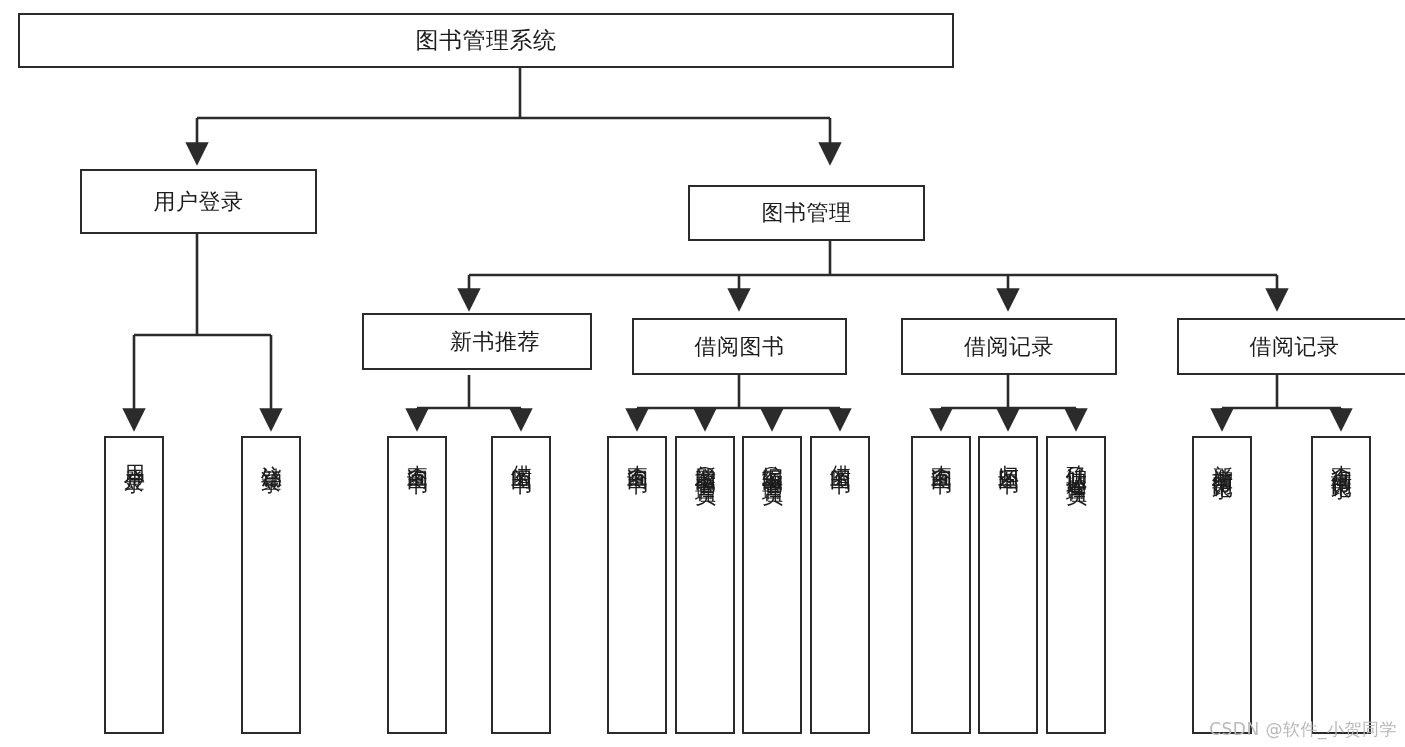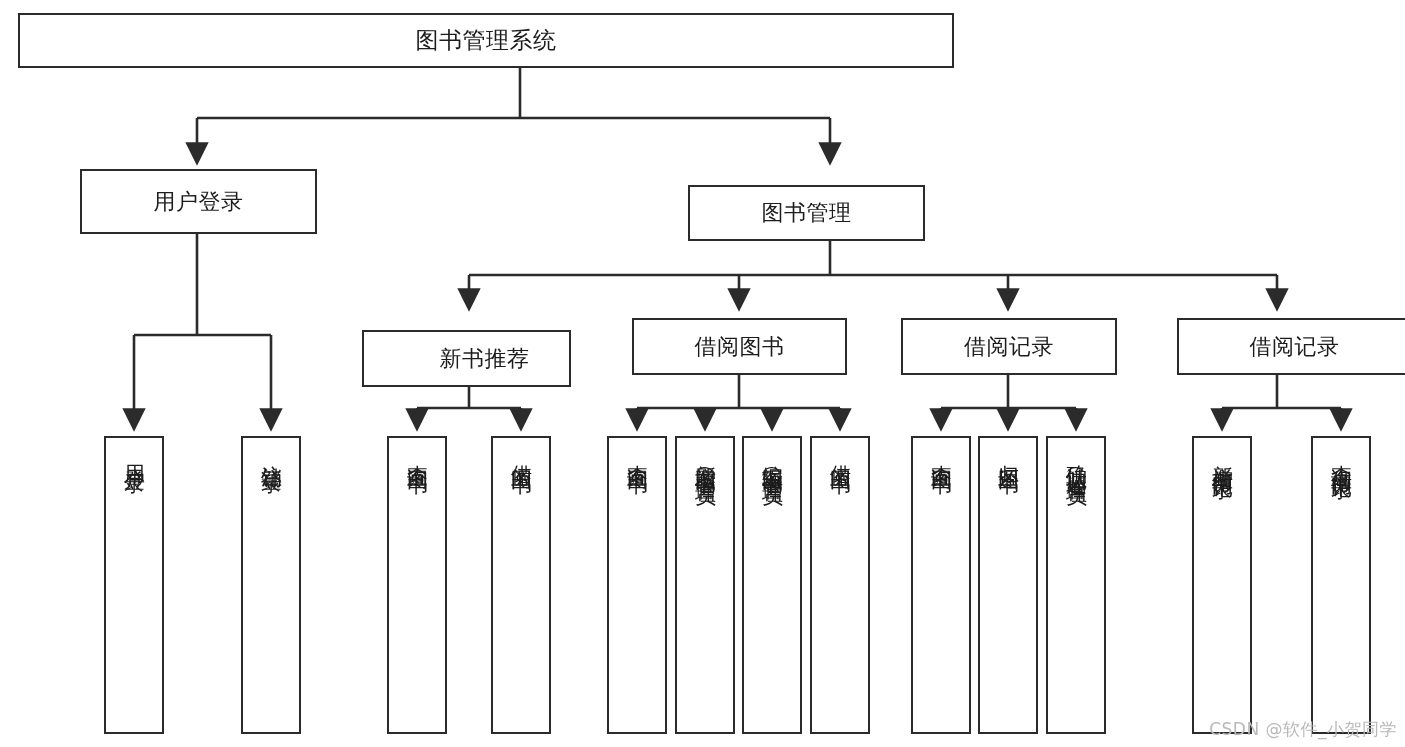--- a/index.html
+++ b/index.html
@@ -134,21 +134,21 @@
   </div>
 
   <div class="node node-l1" style="left:80px; top:169px; width:237px; height:65px;">
     <span class="node-label">用户登录</span>
   </div>
 
   <div class="node node-l1" style="left:688px; top:169px; width:237px; height:56px;margin-top:16px;">
     <span class="node-label">图书管理</span>
   </div>
 
-  <div class="node node-l2" style="left:362px; top:330px; width:209px; height:57px;padding-left:36px;">
+  <div class="node node-l2" style="left:362px; top:313px; width:230px; height:57px;padding-left:36px;">
     <span class="node-label">新书推荐</span>
   </div>
 
   <div class="node node-l2" style="left:632px; top:318px; width:215px; height:57px;">
     <span class="node-label">借阅图书</span>
   </div>
 
   <div class="node node-l2" style="left:901px; top:318px; width:216px; height:57px;">
     <span class="node-label">借阅记录</span>
   </div>

